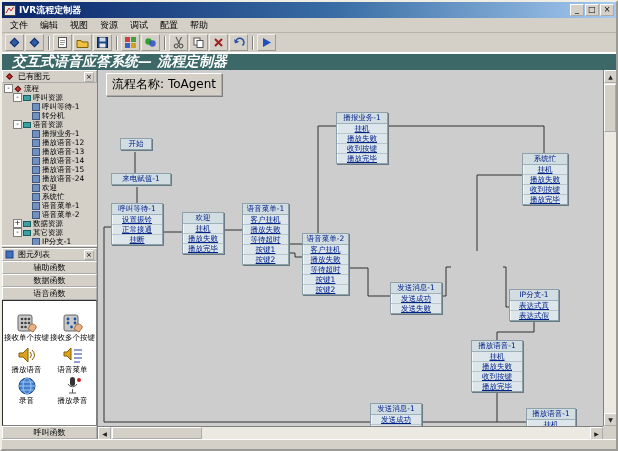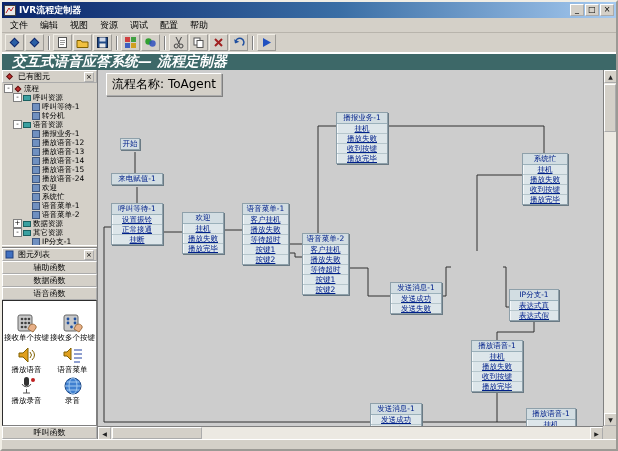--- a/index.html
+++ b/index.html
@@ -432,37 +432,37 @@
                 <g stroke="#2040a0">
                   <path d="M12 6h8M12 10h8M12 14h8M12 18h6"></path>
                 </g>
               </svg>
             </div>
             <div class="pal-label">语音菜单</div>
           </div>
           <div class="pal-item">
             <div class="pic">
               <svg width="22" height="22">
+                <circle cx="11" cy="11" r="8" fill="#4080d0" stroke="#204a87"></circle>
+                <ellipse cx="11" cy="11" rx="4" ry="8" fill="none" stroke="#a0c8f0"></ellipse>
+                <path d="M3 11h16M4.5 7h13M4.5 15h13" stroke="#a0c8f0" fill="none"></path>
+              </svg>
+            </div>
+            <div class="pal-label">录音</div>
+          </div>
+          <div class="pal-item">
+            <div class="pic">
+              <svg width="22" height="22">
                 <rect x="8" y="2" width="5" height="9" rx="2.5" fill="#333"></rect>
                 <path d="M6 9a5 5 0 0 0 9 0" fill="none" stroke="#555"></path>
                 <path d="M10.5 14v4M7 18h7" stroke="#555"></path>
                 <circle cx="17" cy="5" r="2" fill="#c02020"></circle>
               </svg>
             </div>
             <div class="pal-label">播放录音</div>
-          </div>
-          <div class="pal-item">
-            <div class="pic">
-              <svg width="22" height="22">
-                <circle cx="11" cy="11" r="8" fill="#4080d0" stroke="#204a87"></circle>
-                <ellipse cx="11" cy="11" rx="4" ry="8" fill="none" stroke="#a0c8f0"></ellipse>
-                <path d="M3 11h16M4.5 7h13M4.5 15h13" stroke="#a0c8f0" fill="none"></path>
-              </svg>
-            </div>
-            <div class="pal-label">录音</div>
           </div>
         </div>
       <div class="group-bar">呼叫函数</div>
     </div>
 
     <div class="canvas">
       <div class="fields">
         <span class="field"><span>流程名称:</span> <span>ToAgent</span></span>
       </div>
       <div class="flow" id="flow">
@@ -476,24 +476,24 @@
             <polyline points="251,178 270,178 270,206 292,206" class="edge"></polyline>
             <polyline points="344,206 348,206 348,177 353,177" class="edge"></polyline>
             <polyline points="405,177 408,177 408,217 411,217" class="edge"></polyline>
             <polyline points="379,161 379,85 424,85" class="edge"></polyline>
             <polyline points="290,36 446,36 446,63" class="edge"></polyline>
             <polyline points="436,228 436,242 399,242 399,250" class="edge"></polyline>
             <polyline points="13,137 6,137 6,332 272,332" class="edge"></polyline>
             <polyline points="399,296 399,332" class="edge"></polyline>
             <polyline points="324,332 428,332" class="edge"></polyline>
           </svg>
-      <div class="node no-rows" style="left: 22px; top: 48px; width: 20px;">
+      <div class="node no-rows" style="left: 22px; top: 48px; width: 32px;">
             <div class="node-title">开始</div>
           </div>
-          <div class="node no-rows" style="left: 13px; top: 83px; width: 52px;">
+          <div class="node no-rows" style="left: 13px; top: 83px; width: 60px;">
             <div class="node-title">来电赋值-1</div>
           </div>
           <div class="node" style="left: 13px; top: 113px; width: 52px;">
             <div class="node-title">呼叫等待-1</div>
             <div class="node-row">设置振铃</div>
             <div class="node-row">正常接通</div>
             <div class="node-row">挂断</div>
           </div>
           <div class="node" style="left: 84px; top: 122px; width: 42px;">
             <div class="node-title">欢迎</div>

